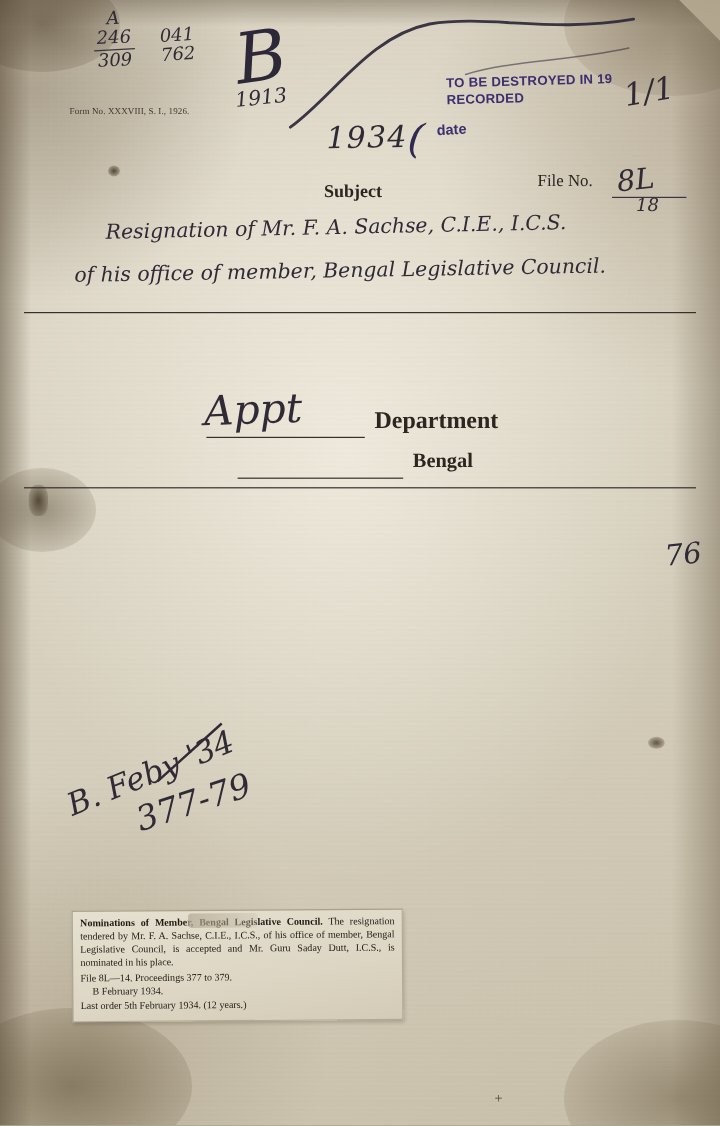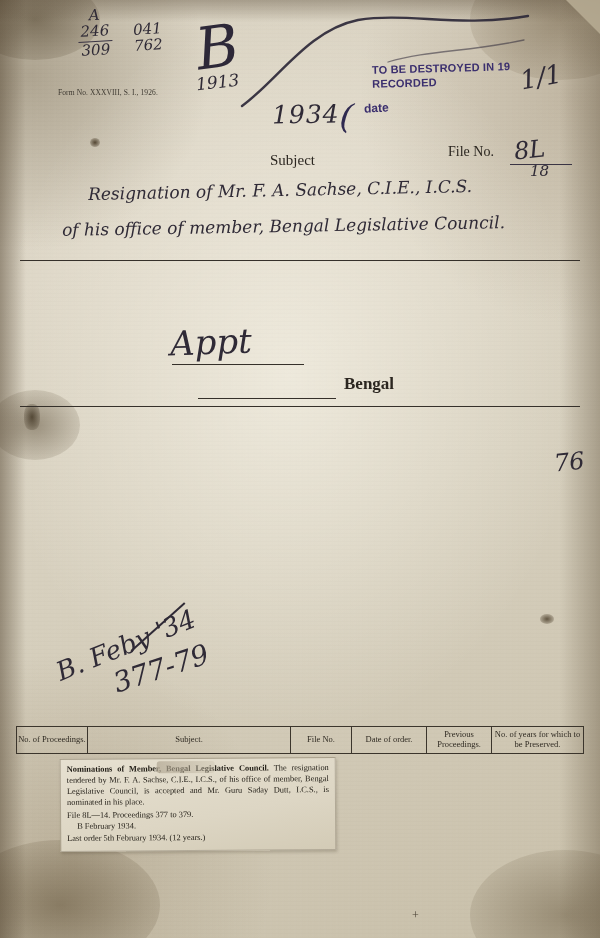--- a/index.html
+++ b/index.html
@@ -157,21 +157,21 @@
     font-size: 12px;
     color: #3b2f6e;
     font-family: "Liberation Sans", sans-serif;
     font-weight: bold;
     transform: rotate(-3deg);
   }
 
   #subject-label {
     left: 270px; top: 152px;
     font-size: 15px;
-    font-weight: normal;
+    font-weight: bold;
   }
   #fileno-label {
     left: 448px; top: 144px;
     font-size: 14px;
   }
   #fileno-value {
     left: 514px; top: 136px;
     font-size: 24px;
     transform: rotate(-6deg);
   }
@@ -362,43 +362,32 @@
   <div class="rule" id="fileno-rule"></div>
   <div class="abs hand" id="fileno-sub">18</div>
 
   <div class="abs hand" id="subject-line1">Resignation of Mr. F. A. Sachse, C.I.E., I.C.S.</div>
   <div class="abs hand" id="subject-line2">of his office of member, Bengal Legislative Council.</div>
 
   <div class="rule" id="rule1"></div>
 
   <div class="abs hand" id="dept-hand">Appt</div>
   <div class="rule" id="rule-dept"></div>
+  <div class="abs print" id="dept-word">Department</div>
   <div class="rule" id="rule-branch"></div>
   <div class="abs print" id="branch-word">Bengal</div>
 
   <div class="rule" id="rule2"></div>
 
   <div class="abs hand" id="page-num-right">76</div>
 
   <div class="abs hand" id="annot-date">B. Feby '34</div>
   <div class="abs hand" id="annot-nums">377-79</div>
   <div class="abs" id="annot-strike"></div>
 
-  <table id="tbl">
-    <tbody>
-        <tr>
-      <td style="width:68px;">No. of Proceedings.</td>
-      <td style="width:200px;">Subject.</td>
-      <td style="width:58px;">File No.</td>
-      <td style="width:72px;">Date of order.</td>
-      <td style="width:62px;">Previous Proceedings.</td>
-      <td>No. of years for which to be Preserved.</td>
-    </tr>
-  </tbody>
-    </table>
 
   <div id="slip">
     <span style="font-weight:bold;">Nominations of Member, Bengal Legislative Council.</span>
     <span>The resignation tendered by Mr. F. A. Sachse, C.I.E., I.C.S., of his office of member, Bengal Legislative Council, is accepted and Mr. Guru Saday Dutt, I.C.S., is nominated in his place.</span>
     <div style="margin-top:2px;">File 8L—14.   Proceedings 377 to 379.</div>
     <div style="padding-left:10px;">B February 1934.</div>
     <div>Last order 5th February 1934.  (12 years.)</div>
     <div class="smudge"></div>
   </div>
 

